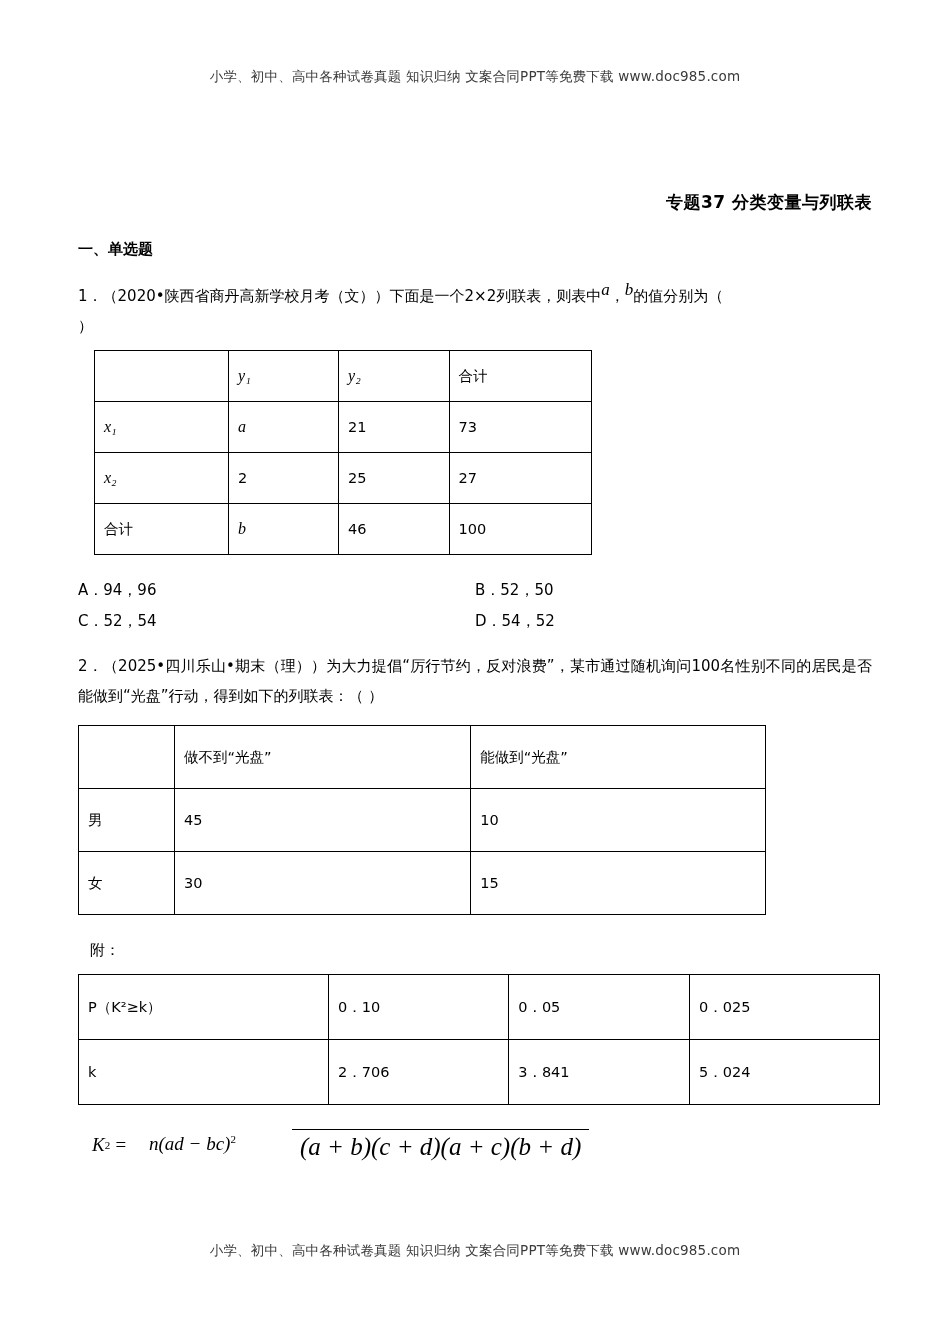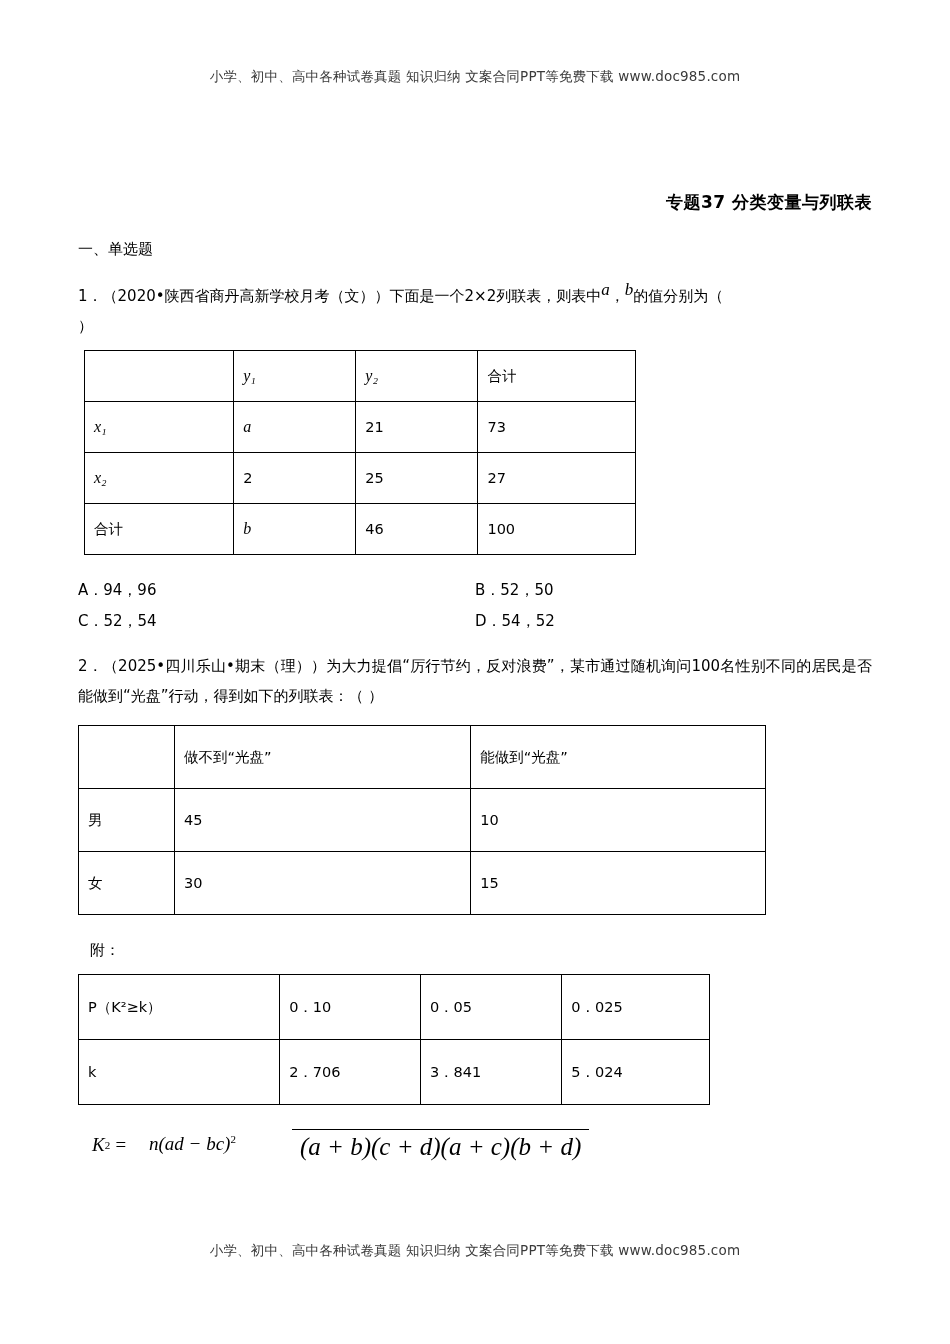--- a/index.html
+++ b/index.html
@@ -41,21 +41,21 @@
     text-align: right;
     font-size: 17px;
     font-weight: bold;
     margin: 0;
     padding-top: 105px;
     font-family: "DejaVu Sans", sans-serif;
     letter-spacing: 0.5px;
   }
   .section-head {
     font-size: 15px;
-    font-weight: normal;
+    font-weight: bold;
     margin-top: 26px;
     font-family: "DejaVu Sans", sans-serif;
   }
   .para {
     font-size: 15px;
     line-height: 30px;
     margin-top: 16px;
     font-family: "DejaVu Sans", sans-serif;
     text-align: justify;
   }
@@ -80,22 +80,22 @@
   }
   table.grid td {
     border: 1px solid #000;
     font-size: 14.5px;
     font-family: "DejaVu Sans", sans-serif;
     padding: 6px 9px;
     vertical-align: middle;
   }
   
   .t1 {
-    width: 552px;
-    margin-left: 6px;
+    width: 498px;
+    margin-left: 16px;
   }
   .t1 td {
     height: 38px;
   }
   .t1 td:nth-child(1) { width: 124px; }
   .t1 td:nth-child(2) { width: 98px; }
   .t1 td:nth-child(3) { width: 98px; }
   .t1 td:nth-child(4) { width: 132px; }
   .mvar {
     font-family: "Liberation Serif", serif;
@@ -127,21 +127,21 @@
   .t2 td:nth-child(3) { width: 348px; }
   .t2 td { vertical-align: top; padding-top: 8px;}
   .fu {
     font-size: 15px;
     font-family: "DejaVu Sans", sans-serif;
     margin-top: 26px;
     margin-left: 12px;
   }
   
   .t3 {
-    width: 632px;
+    width: 802px;
     margin-top: 8px;
     border-radius: 18px;
   }
   .t3 td {
     height: 52px;
     vertical-align: top;
     padding-top: 10px;
   }
   .t3 td:nth-child(1) { width: 251px; }
   .t3 td:nth-child(2) { width: 177px; }

